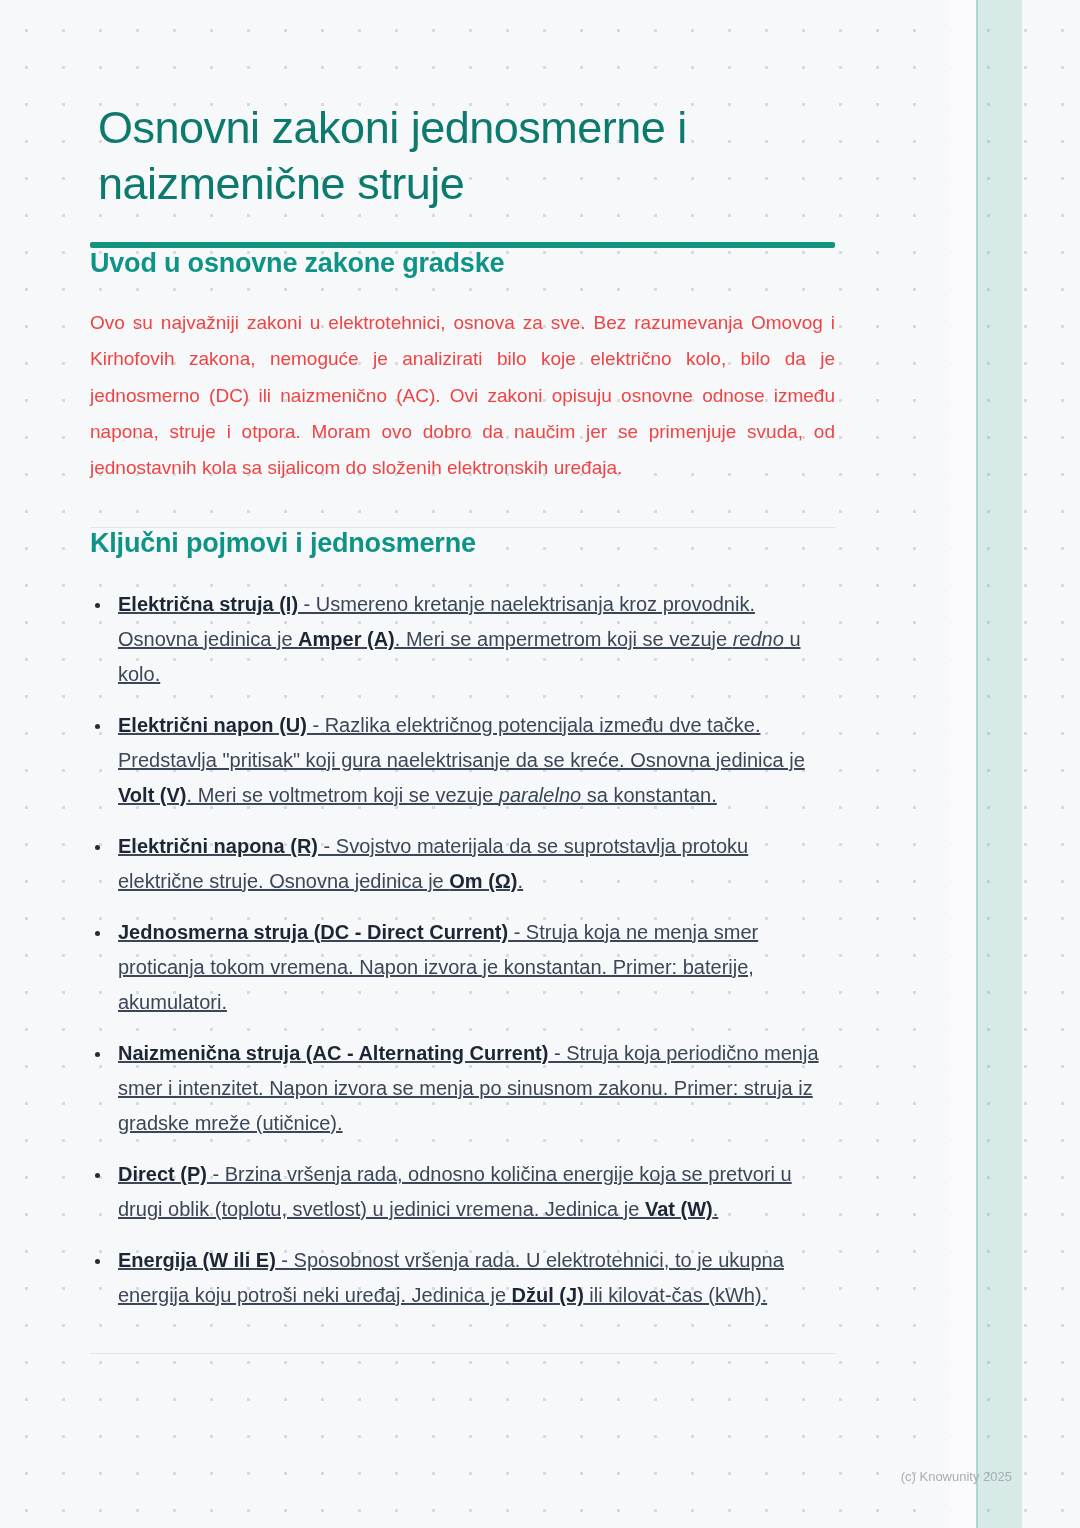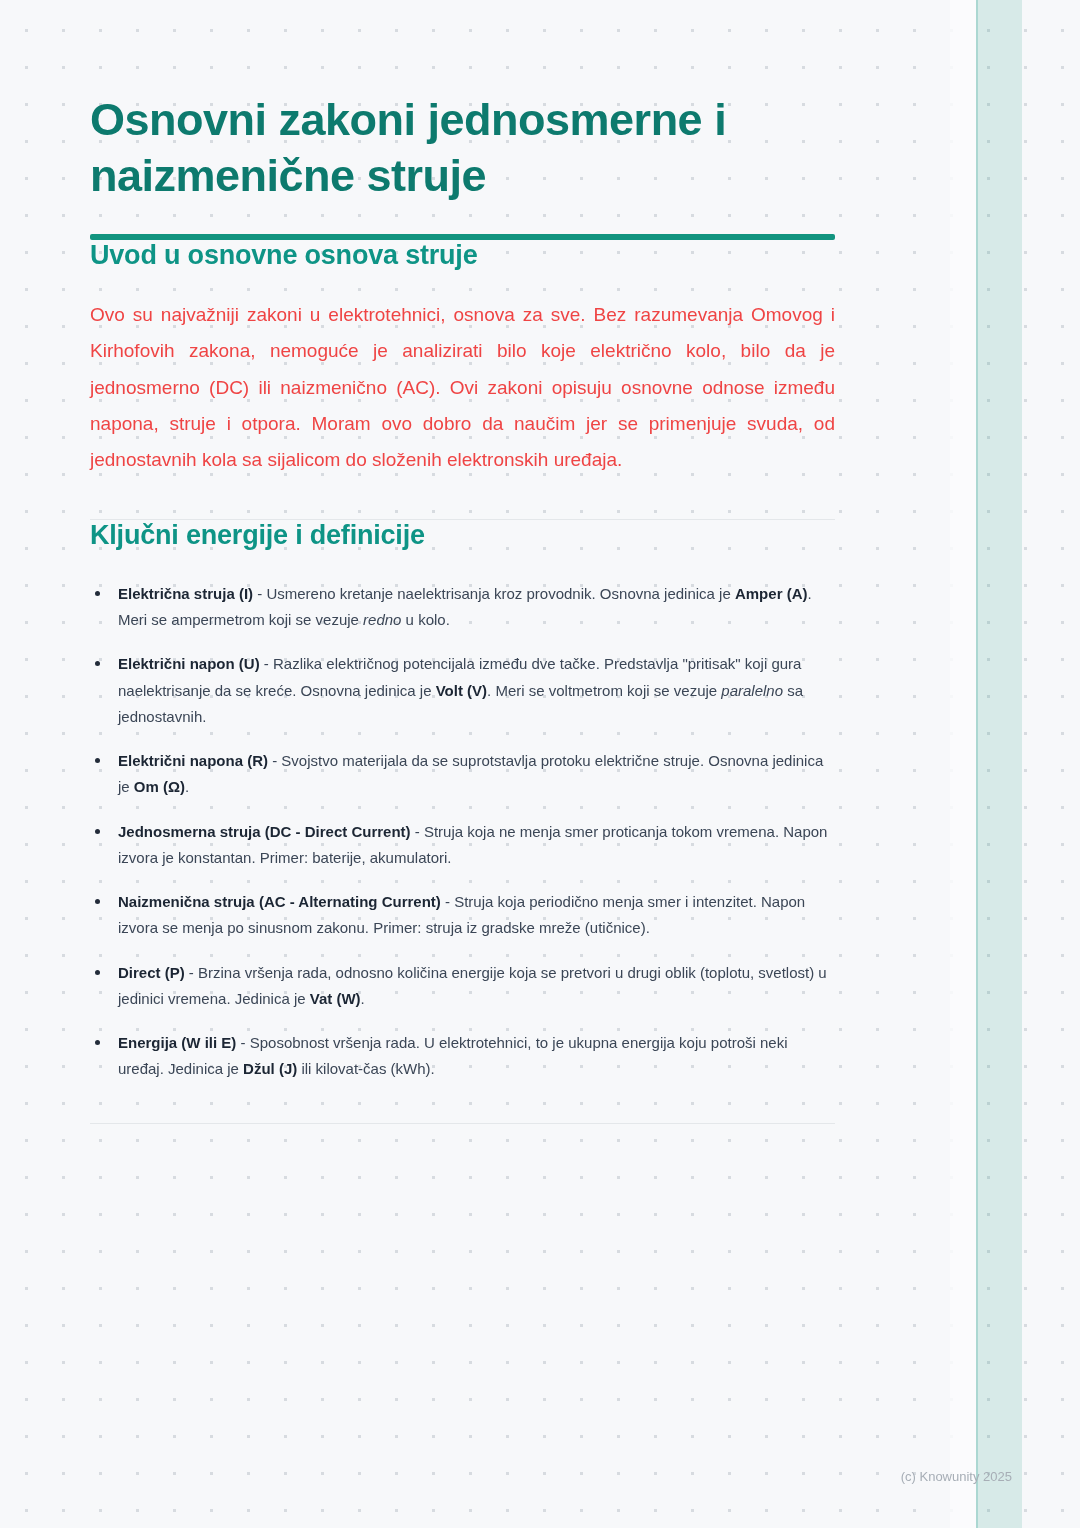--- a/index.html
+++ b/index.html
@@ -28,24 +28,24 @@
     right: 58px;
     width: 46px;
     background: rgba(18,148,131,0.14);
     border-left: 2px solid rgba(18,148,131,0.22);
   }
   .page {
     position: relative;
     padding: 92px 245px 0 90px;
   }
   h1.page-title {
-    margin: 0;
+    margin: 8px;
     font-size: 45px;
     line-height: 1.24;
-    font-weight: 700;
+    font-weight: 400;
     letter-spacing: -0.5px;
     color: #0d7a6e;
   }
   .title-rule {
     margin-top: 30px;
     width: 100%;
     height: 6px;
     background: #12947f;
     border-radius: 2px;
   }
@@ -67,23 +67,24 @@
     text-align: justify;
   }
   .section-divider {
     margin-top: 40px;
     height: 1px;
     background: #e4e7ea;
   }
   ul.key-terms-list {
     margin: 28px 0 0 0;
     padding-left: 22px;
-    font-size: 15px;
+    font-size: 20px;
     line-height: 1.75;
     color: #3b4656;
+    text-decoration: underline;
   }
   ul.key-terms-list li {
     margin-bottom: 16px;
     padding-left: 6px;
   }
   ul.key-terms-list li::marker { color: #232c3a; font-size: 17px; }
   .b { font-weight: 700; color: #1c2634; }
   .i { font-style: italic; }
   .page-footer {
     position: absolute;
@@ -98,29 +99,29 @@
 <body>
 
 <div class="edge-white-band"></div>
 <div class="accent-stripe"></div>
 
 <div class="page">
 
   <h1 class="page-title">Osnovni zakoni jednosmerne i naizmenične struje</h1>
   <div class="title-rule"></div>
 
-  <h2 class="section-heading intro-heading">Uvod u osnovne osnova struje</h2>
+  <h2 class="section-heading intro-heading">Uvod u osnovne zakone gradske</h2>
   <p class="body-paragraph">Ovo su najvažniji zakoni u elektrotehnici, osnova za sve. Bez razumevanja Omovog i Kirhofovih zakona, nemoguće je analizirati bilo koje električno kolo, bilo da je jednosmerno (DC) ili naizmenično (AC). Ovi zakoni opisuju osnovne odnose između napona, struje i otpora. Moram ovo dobro da naučim jer se primenjuje svuda, od jednostavnih kola sa sijalicom do složenih elektronskih uređaja.</p>
 
   <div class="section-divider"></div>
 
-  <h2 class="section-heading keyterms-heading">Ključni energije i definicije</h2>
+  <h2 class="section-heading keyterms-heading">Ključni pojmovi i jednosmerne</h2>
   <ul class="key-terms-list">
       <li><span class="b">Električna struja (I)</span><span> - Usmereno kretanje naelektrisanja kroz provodnik. Osnovna jedinica je </span><span class="b">Amper (A)</span><span>. Meri se ampermetrom koji se vezuje </span><span class="i">redno</span><span> u kolo.</span></li>
-      <li><span class="b">Električni napon (U)</span><span> - Razlika električnog potencijala između dve tačke. Predstavlja "pritisak" koji gura naelektrisanje da se kreće. Osnovna jedinica je </span><span class="b">Volt (V)</span><span>. Meri se voltmetrom koji se vezuje </span><span class="i">paralelno</span><span> sa jednostavnih.</span></li>
+      <li><span class="b">Električni napon (U)</span><span> - Razlika električnog potencijala između dve tačke. Predstavlja "pritisak" koji gura naelektrisanje da se kreće. Osnovna jedinica je </span><span class="b">Volt (V)</span><span>. Meri se voltmetrom koji se vezuje </span><span class="i">paralelno</span><span> sa konstantan.</span></li>
       <li><span class="b">Električni napona (R)</span><span> - Svojstvo materijala da se suprotstavlja protoku električne struje. Osnovna jedinica je </span><span class="b">Om (Ω)</span><span>.</span></li>
       <li><span class="b">Jednosmerna struja (DC - Direct Current)</span><span> - Struja koja ne menja smer proticanja tokom vremena. Napon izvora je konstantan. Primer: baterije, akumulatori.</span></li>
       <li><span class="b">Naizmenična struja (AC - Alternating Current)</span><span> - Struja koja periodično menja smer i intenzitet. Napon izvora se menja po sinusnom zakonu. Primer: struja iz gradske mreže (utičnice).</span></li>
       <li><span class="b">Direct (P)</span><span> - Brzina vršenja rada, odnosno količina energije koja se pretvori u drugi oblik (toplotu, svetlost) u jedinici vremena. Jedinica je </span><span class="b">Vat (W)</span><span>.</span></li>
       <li><span class="b">Energija (W ili E)</span><span> - Sposobnost vršenja rada. U elektrotehnici, to je ukupna energija koju potroši neki uređaj. Jedinica je </span><span class="b">Džul (J)</span><span> ili kilovat-čas (kWh).</span></li>
     </ul>
 
   <div class="section-divider"></div>
 
 

